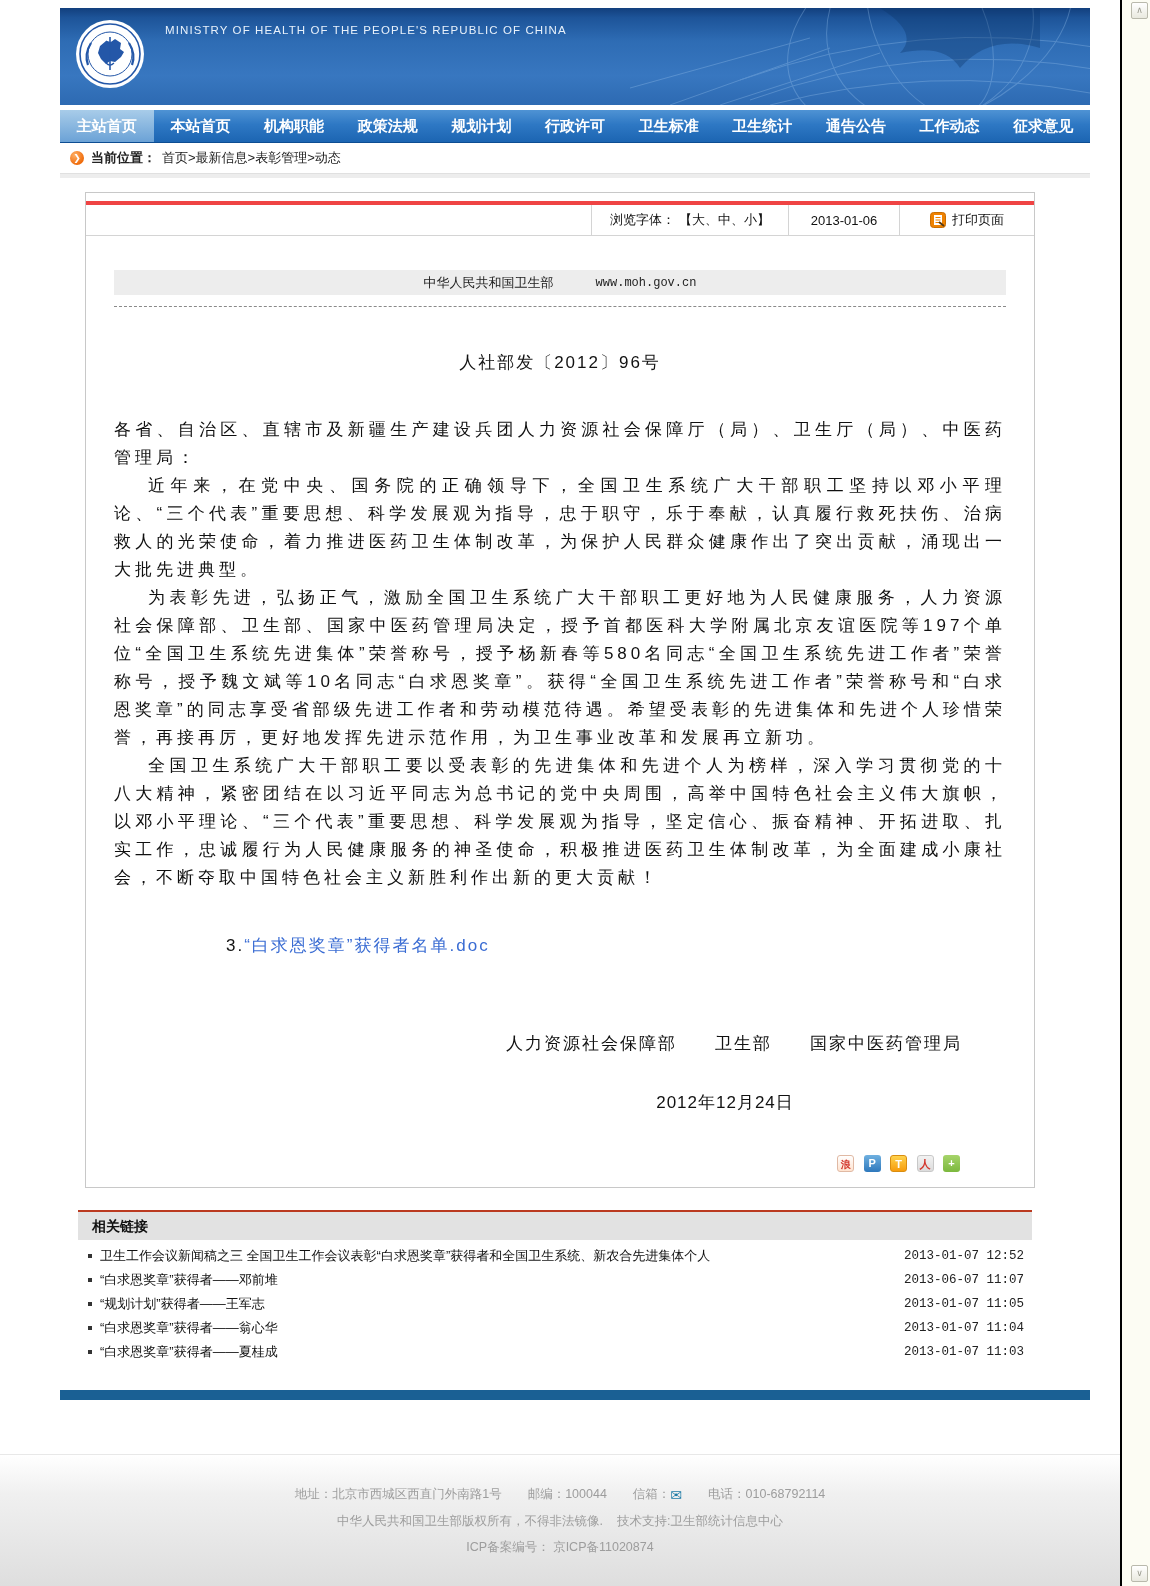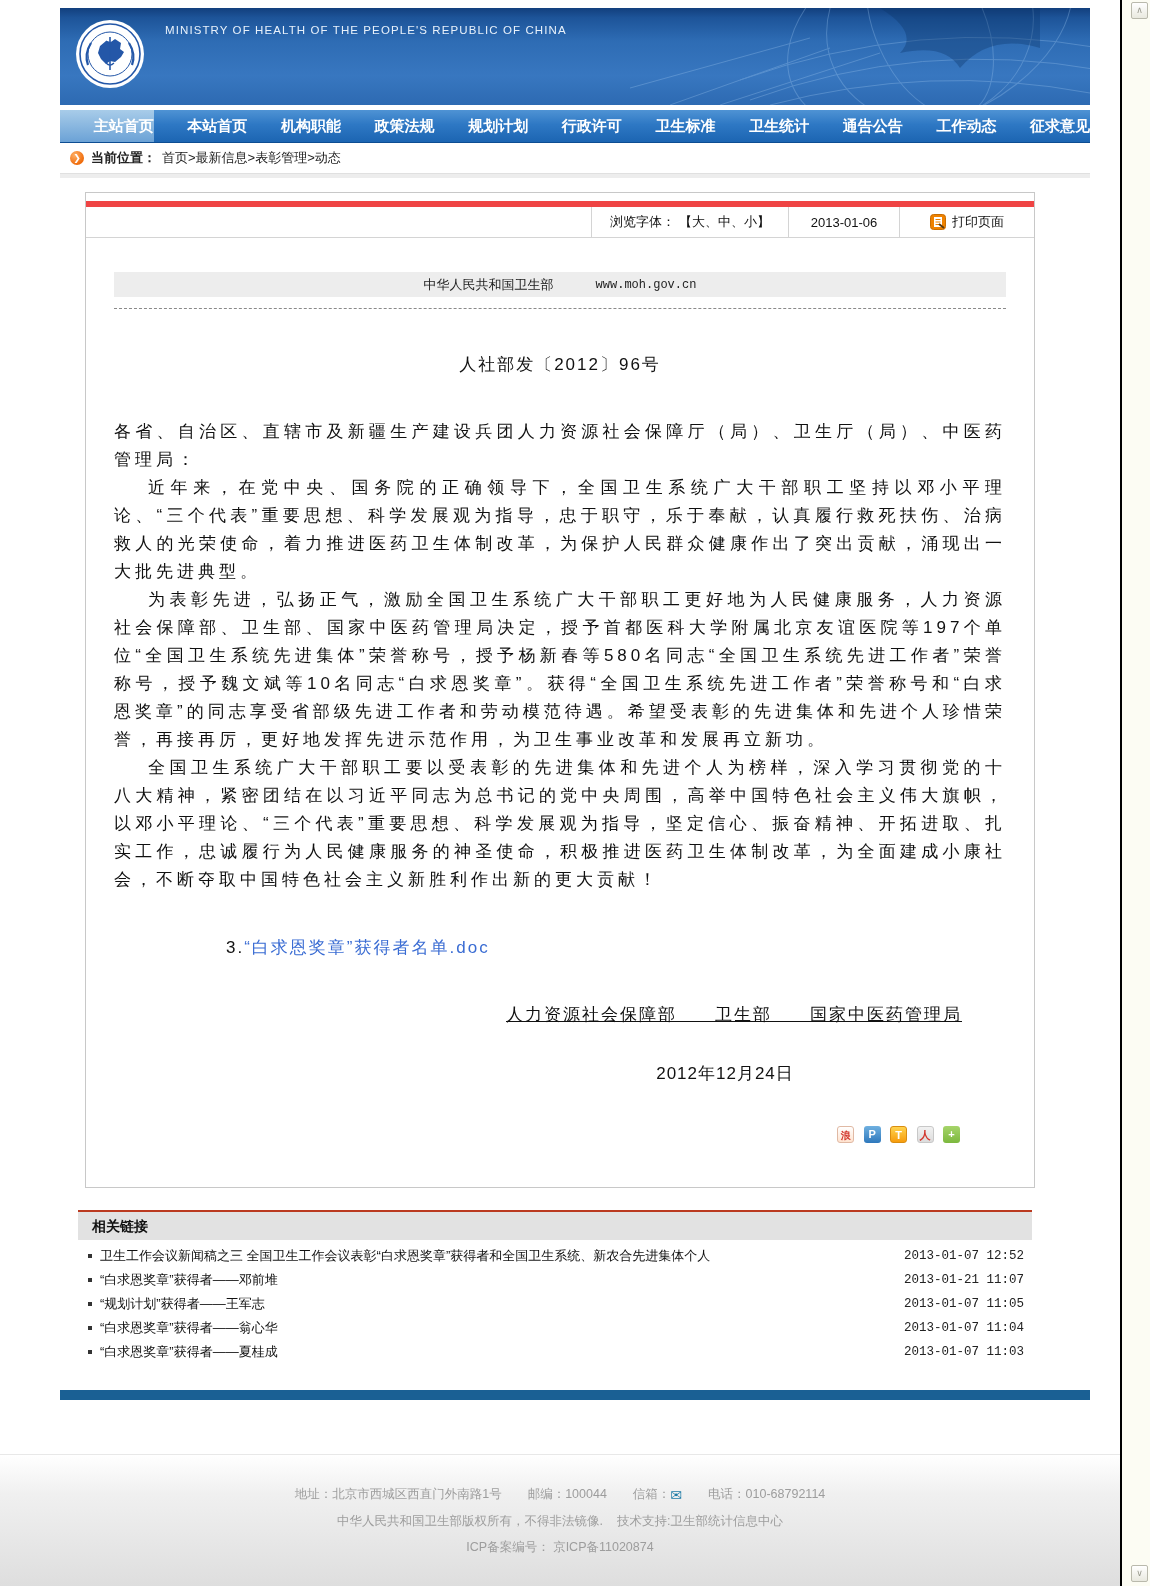--- a/index.html
+++ b/index.html
@@ -25,38 +25,38 @@
   .logo-wrap{position:absolute;left:15px;top:11px;}
   .banner-titles{position:absolute;left:105px;top:10px;}
   .site-title{color:#fff;font-size:42px;font-weight:bold;letter-spacing:24px;
     text-shadow:2px 2px 3px rgba(10,35,80,.65);white-space:nowrap;}
   .site-subtitle{color:#e8f1fb;font-size:11.5px;letter-spacing:1.1px;margin-top:6px;white-space:nowrap;}
 
   
   .nav{margin-top:5px;height:32px;display:flex;align-items:stretch;
     background:linear-gradient(180deg,#4f93d4 0%,#2e78c4 45%,#1c65b2 100%);
     border-bottom:1px solid #0d4d92;}
-  .nav-item{flex:1;text-align:right;line-height:32px;color:#fff;font-size:15px;font-weight:bold;
+  .nav-item{flex:1;text-align:center;line-height:32px;color:#fff;font-size:15px;font-weight:bold;
     white-space:nowrap;cursor:pointer;}
   .nav-item.active{background:linear-gradient(180deg,#a8cce9,#6ba2d6);}
 
   
   .breadcrumb{height:30px;display:flex;align-items:center;background:#fff;font-size:13px;
     border-bottom:1px solid #e0e0e0;padding-left:10px;}
   .crumb-icon{display:inline-block;width:14px;height:14px;border-radius:50%;
     background:radial-gradient(circle at 35% 30%,#ffb066,#ef6c0c 70%);color:#fff;font-size:9px;
     line-height:14px;text-align:center;margin-right:7px;}
   .crumb-label{font-weight:bold;color:#222;margin-right:6px;}
   .crumb-path{color:#222;}
   .crumb-strip{height:4px;background:#ededed;}
 
   
   .main-box{margin:14px 55px 0 25px;border:1px solid #c8c8c8;background:#fff;
     min-height:996px;box-sizing:border-box;}
-  .toolbar{margin:8px 0 0 0;border-top:6px solid #ef4444;border-bottom:1px solid #d4d4d4;
+  .toolbar{margin:8px 0 0 0;border-top:4px solid #ef4444;border-bottom:1px solid #d4d4d4;
     display:flex;height:30px;font-size:13px;}
   .tb-cell{display:flex;align-items:center;justify-content:center;white-space:nowrap;}
   .tb-spacer{flex:1;}
   .tb-font{width:196px;border-left:1px solid #d4d4d4;}
   .tb-font .opts{cursor:pointer;margin-left:4px;}
   .tb-date{width:110px;border-left:1px solid #d4d4d4;}
   .tb-print{width:134px;border-left:1px solid #d4d4d4;cursor:pointer;}
   .tb-print .print-label{margin-left:6px;}
 
   .article-inner{padding:0 28px;}
@@ -71,21 +71,21 @@
   .article-body{margin-top:42px;font-size:17px;line-height:28px;letter-spacing:4px;
     text-align:justify;color:#101010;}
   .article-body p{margin:0;}
   .article-body p.indent{text-indent:2em;}
 
   .attach{margin:40px 0 0 48px;font-size:17px;line-height:28px;letter-spacing:2px;}
   .attach-line .num{color:#111;}
   .attach-line a{color:#3a6cd3;text-decoration:none;cursor:pointer;}
   .attach-line.cont{padding-left:64px;}
 
-  .signature{margin-top:41px;text-align:right;padding-right:44px;font-size:17px;letter-spacing:2px;text-decoration:underline;}
+  .signature{margin-top:72px;text-align:right;padding-right:44px;font-size:17px;letter-spacing:2px;}
   .article-date{margin-top:36px;text-align:center;font-size:17px;letter-spacing:1px;
     transform:translateX(165px);}
   .share-row{margin-top:40px;text-align:right;padding-right:46px;height:20px;}
   .share-icon{display:inline-block;width:17px;height:17px;border-radius:3px;margin-left:5px;
     vertical-align:middle;color:#fff;font-size:11px;font-weight:bold;line-height:17px;
     text-align:center;cursor:pointer;}
   .si-weibo{background:linear-gradient(#fff,#ffe3cf);border:1px solid #e0b9a4;color:#d3362c;
     box-sizing:border-box;font-size:10px;}
   .si-pengyou{background:linear-gradient(#6fb0e0,#2e78bc);}
   .si-tweibo{background:linear-gradient(#ffd34d,#f79c0d);border:1px solid #d98d10;box-sizing:border-box;}
@@ -237,21 +237,21 @@
       <div class="related-header">相关链接</div>
       <div class="related-list">
         <div class="related-item">
           <span class="rel-bullet"></span>
           <span class="rel-title">卫生工作会议新闻稿之三 全国卫生工作会议表彰“白求恩奖章”获得者和全国卫生系统、新农合先进集体个人</span>
           <span class="rel-date">2013-01-07 12:52</span>
         </div>
         <div class="related-item">
           <span class="rel-bullet"></span>
           <span class="rel-title">“白求恩奖章”获得者——邓前堆</span>
-          <span class="rel-date">2013-01-21 11:07</span>
+          <span class="rel-date">2013-06-07 11:07</span>
         </div>
         <div class="related-item">
           <span class="rel-bullet"></span>
           <span class="rel-title">“规划计划”获得者——王军志</span>
           <span class="rel-date">2013-01-07 11:05</span>
         </div>
         <div class="related-item">
           <span class="rel-bullet"></span>
           <span class="rel-title">“白求恩奖章”获得者——翁心华</span>
           <span class="rel-date">2013-01-07 11:04</span>

